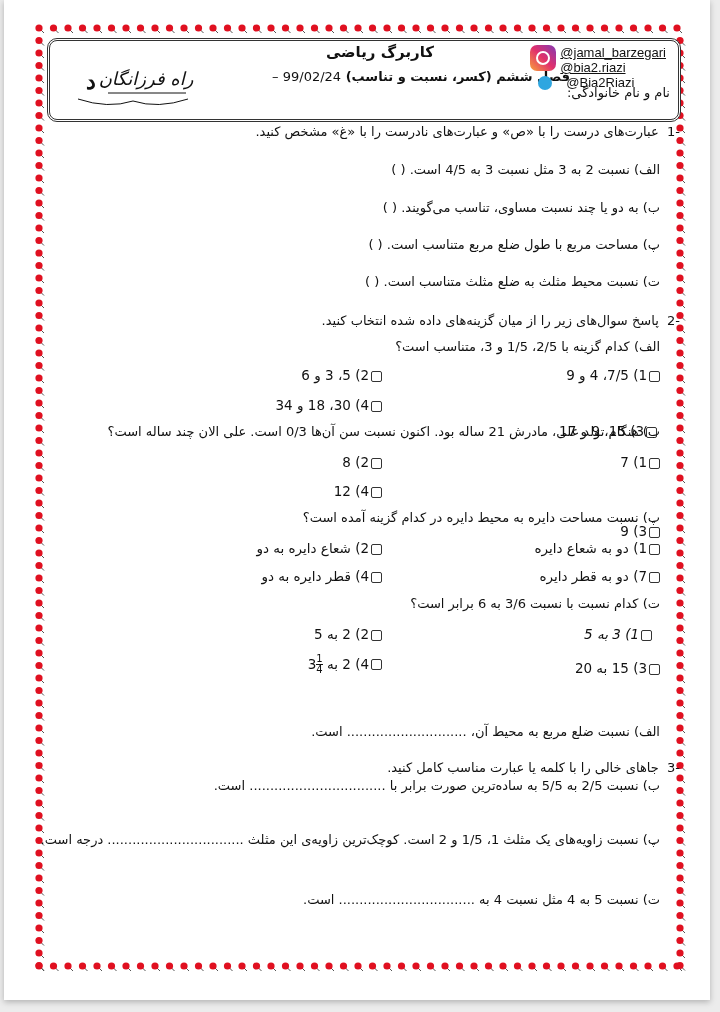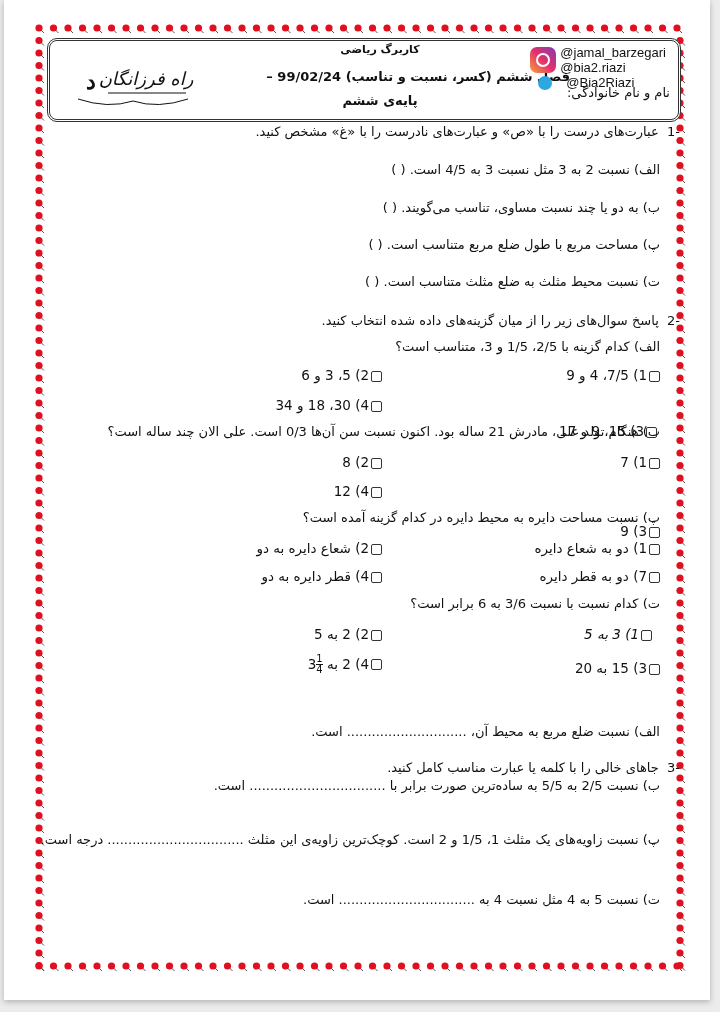--- a/index.html
+++ b/index.html
@@ -3,23 +3,23 @@
 <meta charset="utf-8">
 <style>
   html, body { margin:0; padding:0; }
   body { width:720px; height:1012px; background:#ececec; position:relative; overflow:hidden;
          font-family:"DejaVu Sans", sans-serif; color:#111; }
   .paper { position:absolute; left:4px; top:0; width:706px; height:1000px; background:#fff;
            box-shadow:0 2px 6px rgba(0,0,0,0.25); }
   .pins { position:absolute; left:0; top:0; width:720px; height:1012px; pointer-events:none; }
   .header { position:absolute; left:47px; top:38px; width:628px; height:78px; border:3px double #333;
             border-radius:10px; background:#fff; }
-  .header .title { position:absolute; left:230px; width:200px; top:2px; text-align:center; font-weight:bold; font-size:11px; direction:rtl; }
+  .header .title { position:absolute; left:230px; width:200px; top:2px; text-align:center; font-weight:bold; font-size:15px; direction:rtl; }
   .header .subtitle { position:absolute; left:180px; width:340px; top:28px; text-align:right; font-size:13px; font-weight:bold; direction:rtl; }
-  .header .date { font-weight:bold; }
+  .header .date { font-weight:normal; }
   .header .grade { position:absolute; left:230px; width:200px; top:52px; text-align:center; font-weight:bold; font-size:13px; direction:rtl; }
   .header .social { position:absolute; right:12px; top:4px; font-family:"Liberation Sans", sans-serif; font-size:13px; line-height:15px; }
   .social-row { display:flex; align-items:center; gap:14px; justify-content:flex-start; }
   .ig { width:26px; height:26px; border-radius:7px; background:linear-gradient(45deg,#f9a23a,#e1306c,#833ab4); position:relative; }
   .ig::after { content:""; position:absolute; left:6px; top:6px; width:10px; height:10px; border:2px solid #fff; border-radius:50%; }
   .tg { width:14px; height:14px; border-radius:50%; background:#2ea6e0; display:inline-block; }
   .header .name-label { position:absolute; right:8px; top:44px; font-size:13px; font-weight:normal; direction:rtl; }
   .logo { position:absolute; left:18px; top:14px; width:130px; height:54px; }
   .content { position:absolute; right:48px; left:60px; top:118px; direction:rtl; font-size:13px; }
   .line { position:absolute; right:0; white-space:nowrap; }
@@ -520,23 +520,22 @@
   <svg class="logo" viewBox="0 0 130 54">
     <text x="78" y="30" font-size="18" font-style="italic" font-family="DejaVu Serif, serif" text-anchor="middle" fill="#111">راه فرزانگان</text>
     <text x="18" y="34" font-size="22" font-weight="bold" font-family="DejaVu Serif, serif" fill="#111">د</text>
     <line x1="40" y1="38" x2="118" y2="38" stroke="#111" stroke-width="1"></line>
     <path d="M10 44 Q40 54 65 46 Q90 54 120 44" fill="none" stroke="#111" stroke-width="1"></path>
   </svg>
   <div class="title">کاربرگ ریاضی</div>
   <div class="subtitle">
     <span>فصل ششم (کسر، نسبت و تناسب)</span> <span class="date">99/02/24 –</span>
   </div>
-  <div class="grade">پایه‌ی ششم</div>
   <div class="social">
-    <div style="display:flex; align-items:center; gap:4px;">
+    <div style="display:flex; gap:4px;text-decoration:underline;">
       <div class="ig"></div>
       <div>
         <div>@jamal_barzegari</div>
         <div>@bia2.riazi</div>
       </div>
     </div>
     <div class="social-row" style="margin-left:8px;">
       <span class="tg"></span>
       <span>@Bia2Riazi</span>
     </div>

